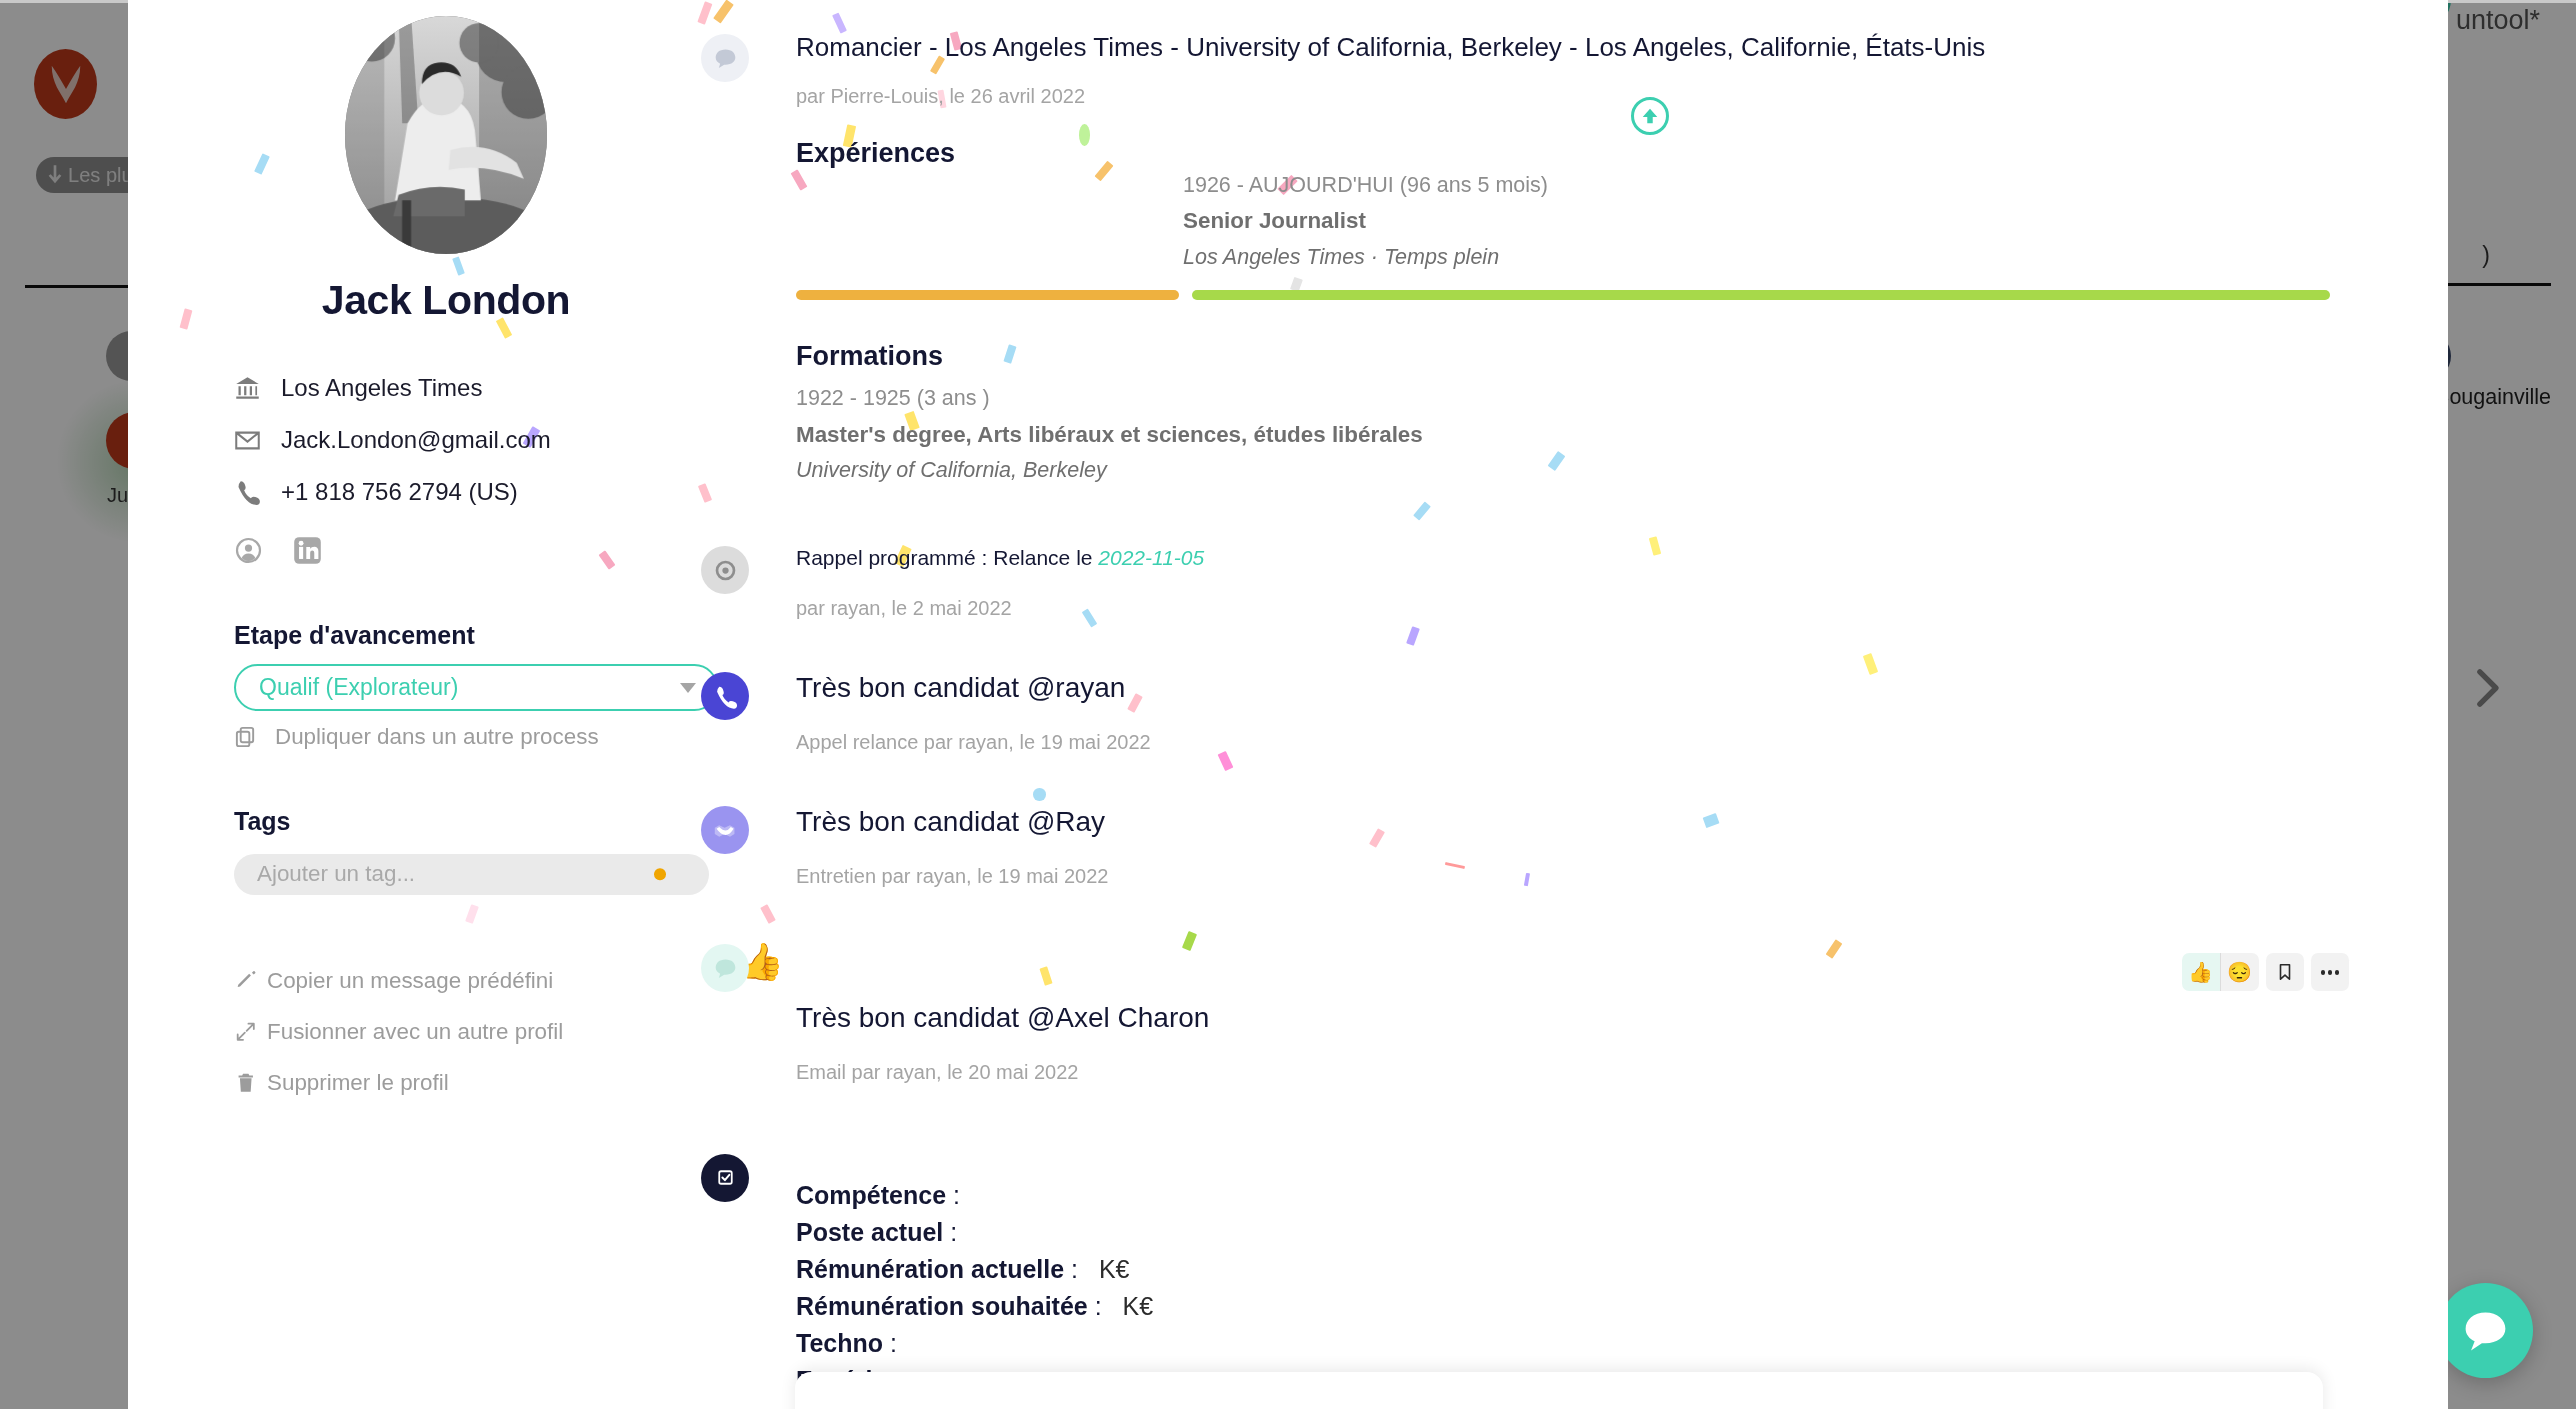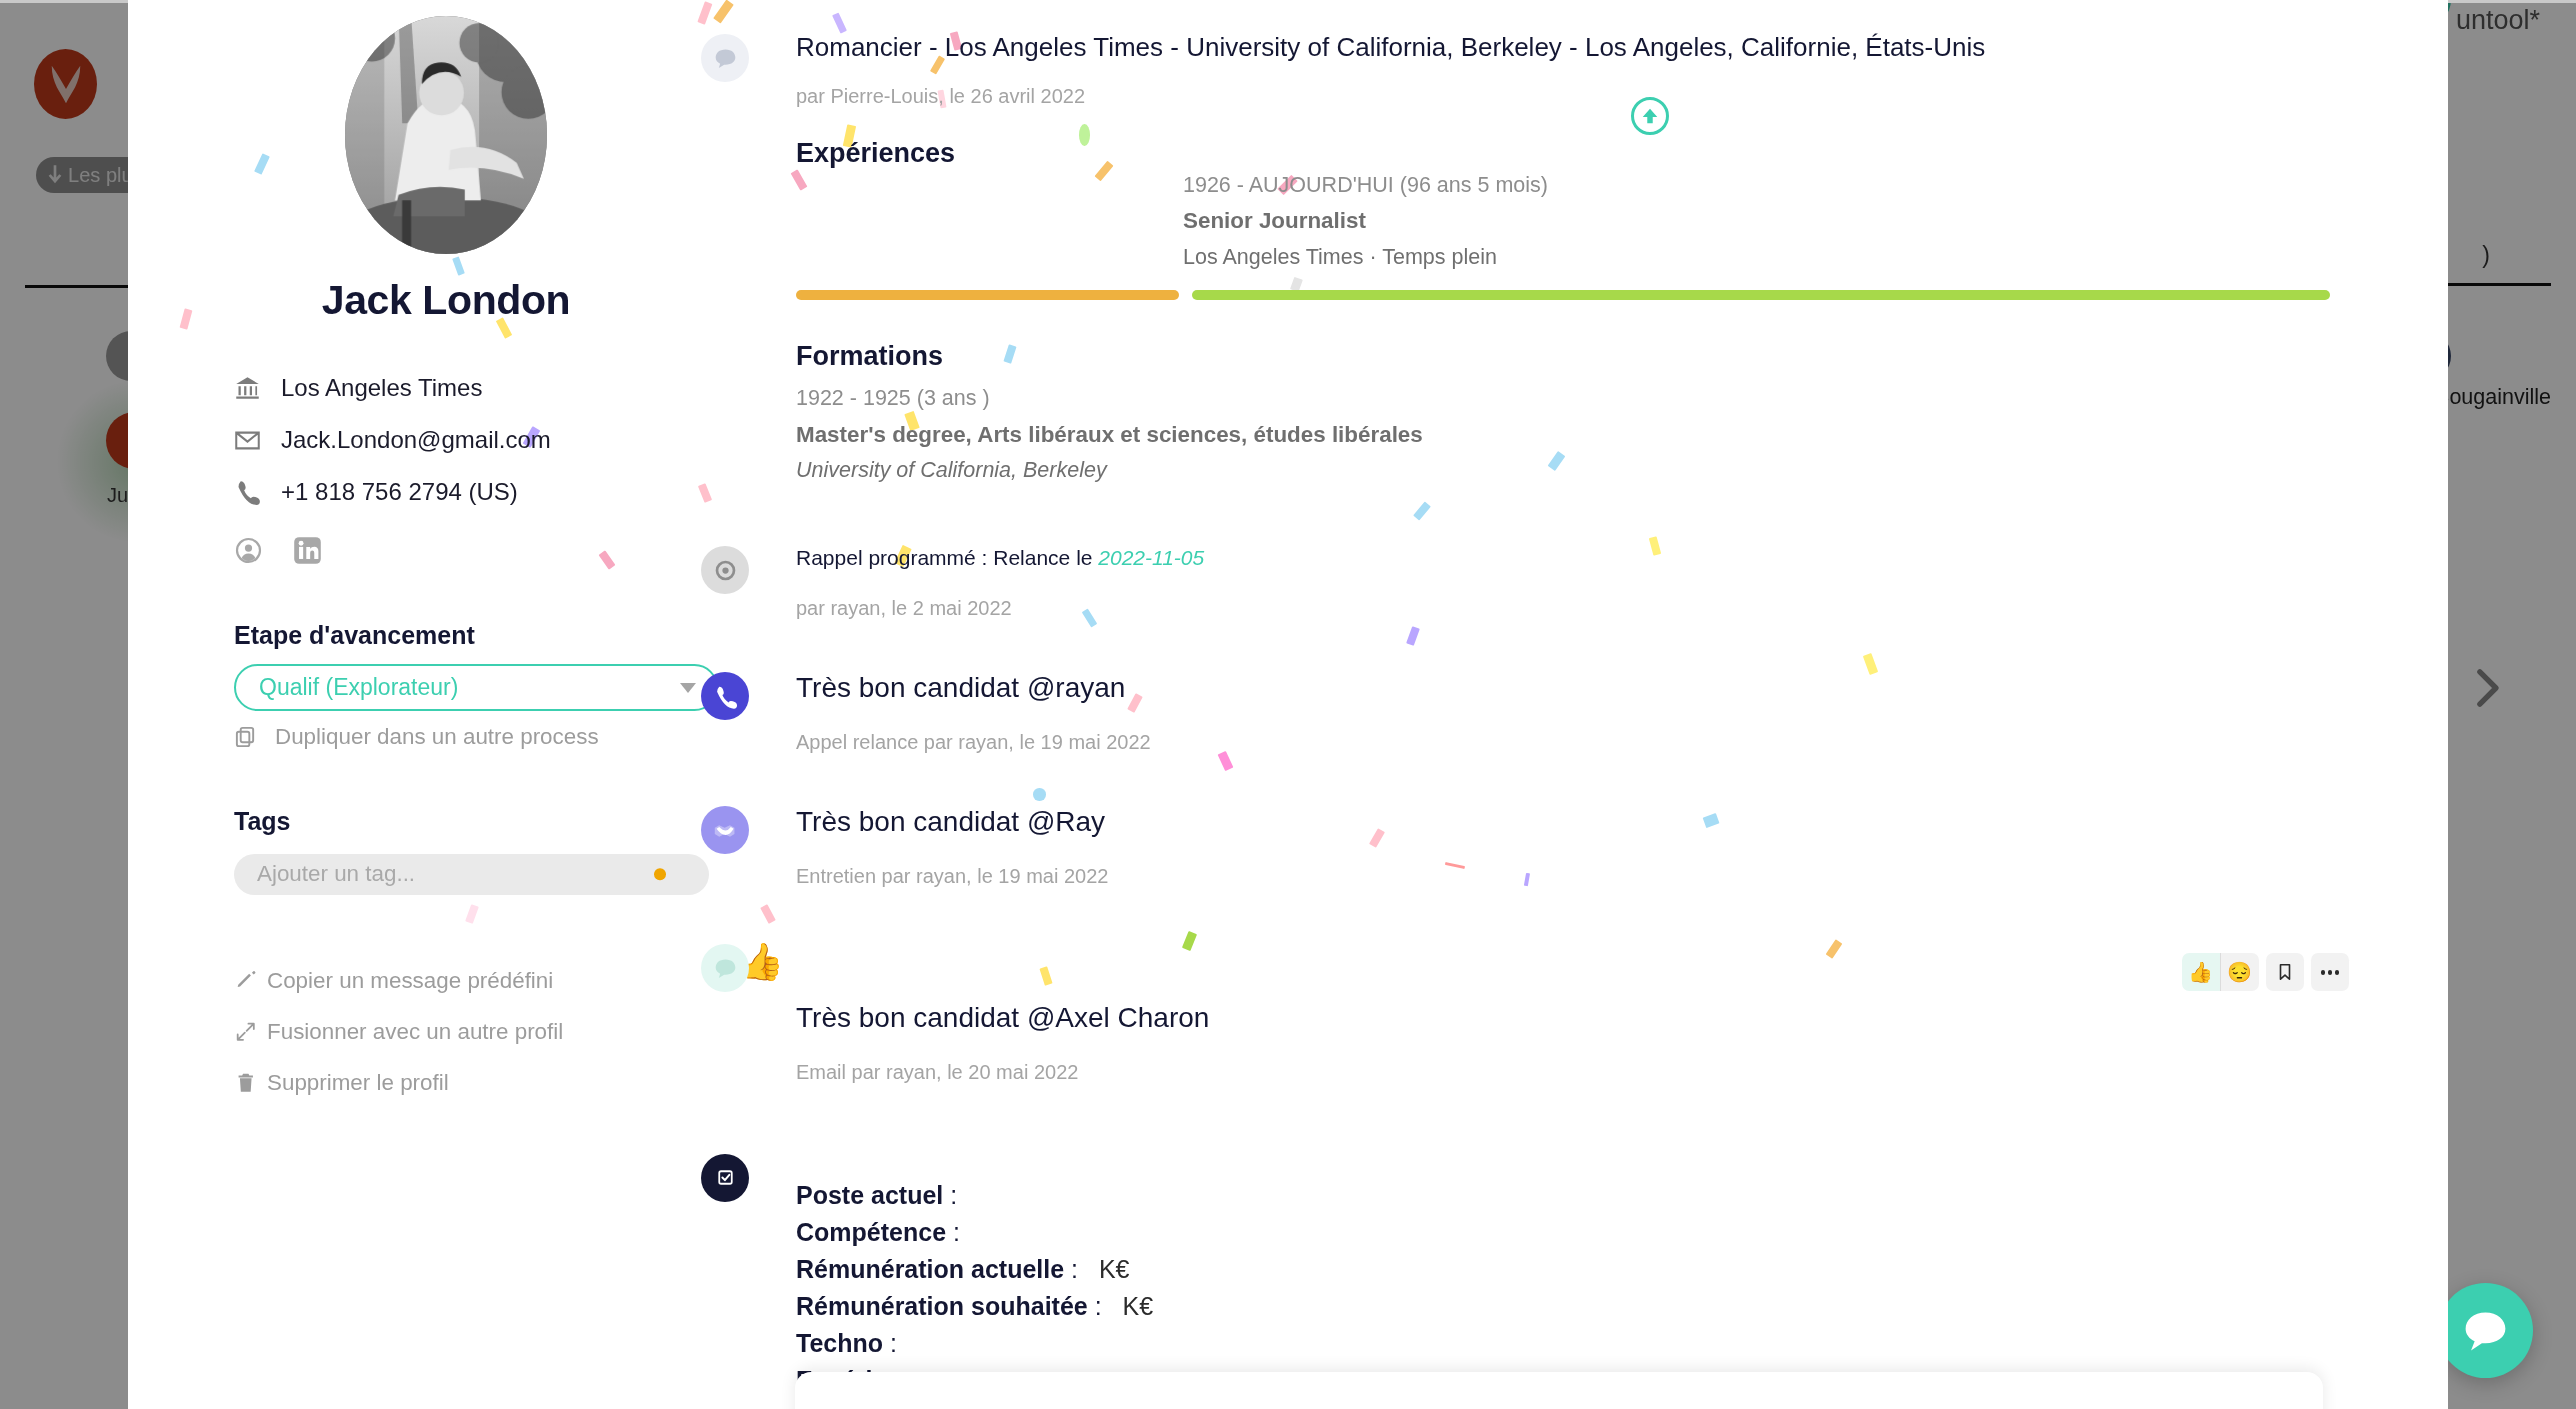--- a/index.html
+++ b/index.html
@@ -238,21 +238,21 @@
     display: flex; align-items: center; justify-content: center;
     background: #fff; z-index: 6;
   }
   .updown-badge svg { width: 20px; height: 20px; fill: #3ccfb0; }
 
   .cv-block { margin-left: 95px; margin-top: 30px; position: relative; }
   .cv-head { font-size: 27px; font-weight: 700; color: #141733; }
   .exp-entry { margin-left: 387px; margin-top: 3.6px; }
   .exp-line1 { font-size: 21.5px; color: #8d8d8d; margin-bottom: 10.7px; }
   .exp-line2 { font-size: 22.4px; color: #6f6f6f; font-weight: 600; margin-bottom: 10.7px; }
-  .exp-line3 { font-size: 21.5px; color: #6f6f6f; }
+  .exp-line3 { font-size: 21.5px; color: #6f6f6f; font-style: italic; }
   .bars { position: relative; height: 10.7px; margin-top: 20px; }
   .bar { position: absolute; height: 10px; border-radius: 5.4px; }
   .bar-a { left: 0; width: 383px; background: #eeb13f; }
   .bar-b { left: 396px; width: 1138px; background: #a7d94a; }
   .form-entry { margin-top: 14.3px; }
   .form-l1 { font-size: 21.5px; color: #8d8d8d; margin-bottom: 10.7px; }
   .form-l2 { font-size: 22.4px; color: #6f6f6f; font-weight: 600; margin-bottom: 10.7px; }
   .form-l3 { font-size: 21.5px; color: #6f6f6f; font-style: italic; }
   .bar-c { position: relative; margin-top: 21.5px; width: 502px; height: 10px;
     border-radius: 5.4px; background: #f08a24; }
@@ -656,22 +656,22 @@
     </div>
 
     <div class="feed-item qual-item">
       <span class="feed-bullet qual-bullet b-dark">
         <svg viewBox="0 0 28 28" aria-hidden="true">
             <rect x="7" y="7" width="14" height="14" rx="2" fill="none" stroke="#fff" stroke-width="2"></rect>
             <path d="M10.5 14 l2.8 3 l5 -6" fill="none" stroke="#fff" stroke-width="2.2" stroke-linecap="round" stroke-linejoin="round"></path>
           </svg>
       </span>
       <div class="qual-body">
+        <div class="qual-row"><span>Compétence</span><span class="colon"> :</span></div>
         <div class="qual-row"><span>Poste actuel</span><span class="colon"> :</span></div>
-        <div class="qual-row"><span>Compétence</span><span class="colon"> :</span></div>
         <div class="qual-row"><span>Rémunération actuelle</span><span class="colon"> :</span>&nbsp;&nbsp;&nbsp;<span class="val">K€</span></div>
         <div class="qual-row"><span>Rémunération souhaitée</span><span class="colon"> :</span>&nbsp;&nbsp;&nbsp;<span class="val">K€</span></div>
         <div class="qual-row"><span>Techno</span><span class="colon"> :</span></div>
         <div class="qual-row"><span>Expériences</span><span class="colon"> :</span></div>
         <div class="qual-row"><span>Études</span><span class="colon"> :</span></div>
         <div class="qual-row"><span>Mobilité</span></div>
         <div class="qual-sub">Qualif par Estelle, le 28 juin 2022</div>
       </div>
     </div>
 

